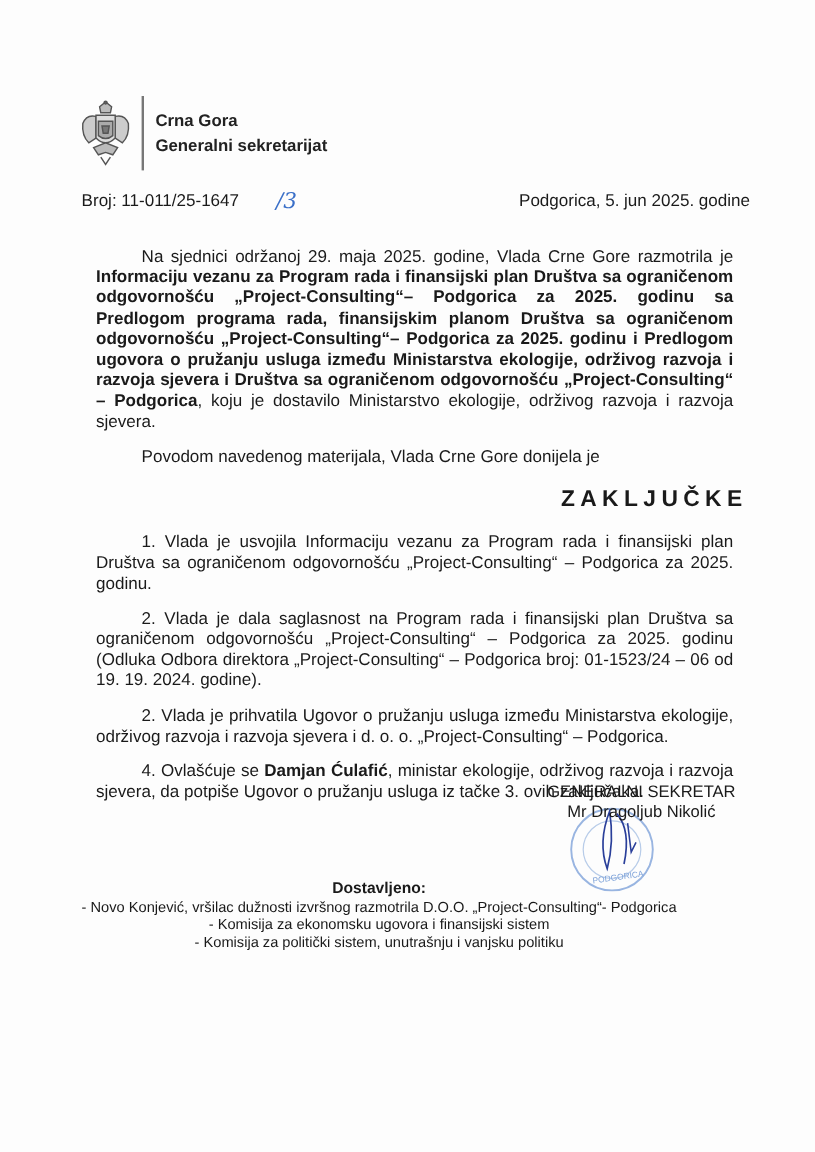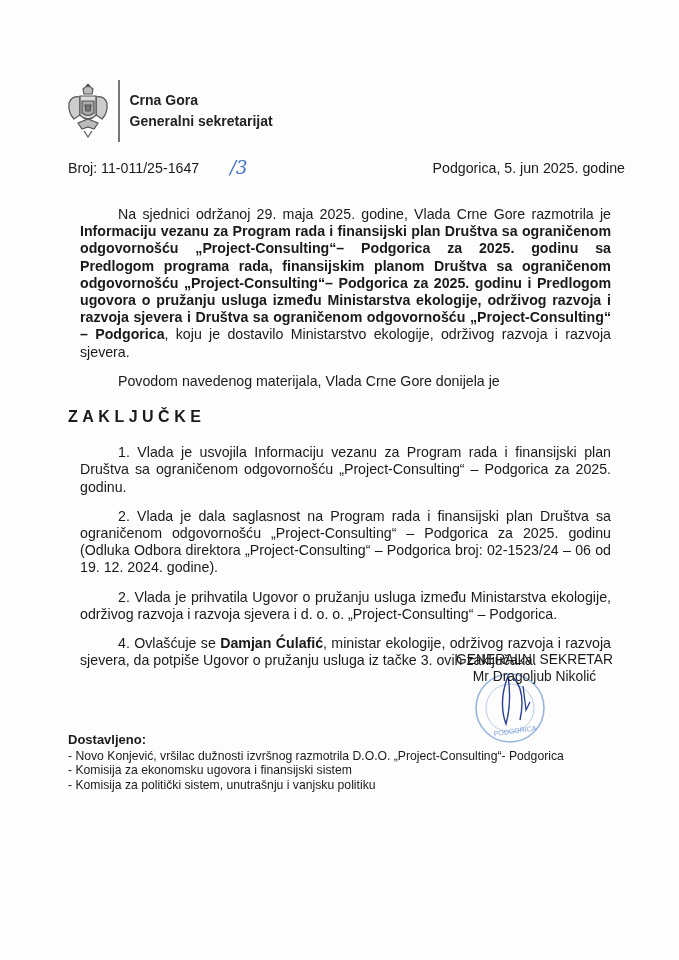--- a/index.html
+++ b/index.html
@@ -14,25 +14,25 @@
     .org-lines { display: flex; flex-direction: column; gap: 2px; }
     .org-line { font-size: 14px; font-weight: bold; line-height: 19px; color: #222; }
     .refrow { position: absolute; left: 68px; top: 160px; right: 54px; font-size: 14.2px; }
     .ref-num { position: absolute; left: 0; top: 0; }
     .ref-hand { position: absolute; left: 162px; top: -3px; font-family: "DejaVu Serif", serif; color: #3a6fc8; font-size: 18px; font-style: italic; }
     .place-date { position: absolute; right: 0; top: 0; }
     .body { position: absolute; left: 68px; top: 194px; width: 555px; font-size: 14.2px; line-height: 17.2px; }
     .para { text-align: justify; margin: 12px; }
     .indent { text-indent: 38px; }
     .b { font-weight: bold; }
-    .title { text-align: left; font-weight: bold; letter-spacing: 4.5px; font-size: 16px; margin: 18px 0 19px 0; }
+    .title { text-align: right; font-weight: bold; letter-spacing: 4.5px; font-size: 19px; margin: 18px 0 19px 0; }
     .concl { margin: 12px; text-align: justify; text-indent: 38px; }
     .sig { position: absolute; left: 432px; top: 651px; width: 205px; text-align: center; font-weight: normal; font-size: 13.8px; line-height: 17px; }
     .stamp { position: absolute; left: 468px; top: 672px; width: 84px; height: 72px; }
-    .distrib { position: absolute; left: 68px; top: 733px; font-size: 12.2px; line-height: 14.5px; }
+    .distrib { position: absolute; left: 68px; top: 733px; font-size: 12.2px; line-height: 14.5px; text-align: center; }
     .distrib-title { font-weight: bold; font-size: 13px; margin-bottom: 1px; }
   </style>
 </head>
 <body>
 
 <div class="page">
 
   <div class="header">
     <svg class="crest" viewBox="0 0 44 56">
       <g fill="none" stroke="#555" stroke-width="1.2">
@@ -60,21 +60,21 @@
     <span class="place-date">Podgorica, 5. jun 2025. godine</span>
   </div>
 
   <div class="body">
     <p class="para indent"><span>Na sjednici održanoj 29. maja 2025. godine, Vlada Crne Gore razmotrila je </span><span class="b">Informaciju vezanu za Program rada i finansijski plan Društva sa ograničenom odgovornošću „Project-Consulting“– Podgorica za 2025. godinu sa Predlogom programa rada, finansijskim planom Društva sa ograničenom odgovornošću „Project-Consulting“– Podgorica za 2025. godinu i Predlogom ugovora o pružanju usluga između Ministarstva ekologije, održivog razvoja i razvoja sjevera i Društva sa ograničenom odgovornošću „Project-Consulting“ – Podgorica</span><span>, koju je dostavilo Ministarstvo ekologije, održivog razvoja i razvoja sjevera.</span></p>
     <p class="para indent">Povodom navedenog materijala, Vlada Crne Gore donijela je</p>
 
     <div class="title">ZAKLJUČKE</div>
 
     <p class="concl">1. Vlada je usvojila Informaciju vezanu za Program rada i finansijski plan Društva sa ograničenom odgovornošću „Project-Consulting“ – Podgorica za 2025. godinu.</p>
-    <p class="concl">2. Vlada je dala saglasnost na Program rada i finansijski plan Društva sa ograničenom odgovornošću „Project-Consulting“ – Podgorica za 2025. godinu (Odluka Odbora direktora „Project-Consulting“ – Podgorica broj: 02-1523/24 – 06 od 19. 12. 2024. godine).</p>
+    <p class="concl">2. Vlada je dala saglasnost na Program rada i finansijski plan Društva sa ograničenom odgovornošću „Project-Consulting“ – Podgorica za 2025. godinu (Odluka Odbora direktora „Project-Consulting“ – Podgorica broj: 01-1523/24 – 06 od 19. 19. 2024. godine).</p>
     <p class="concl">2. Vlada je prihvatila Ugovor o pružanju usluga između Ministarstva ekologije, održivog razvoja i razvoja sjevera i d. o. o. „Project-Consulting“ – Podgorica.</p>
     <p class="concl"><span>4. Ovlašćuje se </span><span class="b">Damjan Ćulafić</span><span>, ministar ekologije, održivog razvoja i razvoja sjevera, da potpiše Ugovor o pružanju usluga iz tačke 3. ovih zaključaka.</span></p>
   </div>
 
   <svg class="stamp" viewBox="0 0 84 72">
     <circle cx="42" cy="36" r="34" fill="none" stroke="#7fa3d9" stroke-width="1.6" opacity="0.8"></circle>
     <circle cx="42" cy="36" r="24" fill="none" stroke="#9ab6e0" stroke-width="1" opacity="0.7"></circle>
     <text x="26" y="62" font-size="7" fill="#7fa3d9" font-family="Liberation Sans, sans-serif" transform="rotate(-8 42 62)">PODGORICA</text>
     <path d="M40 4 Q30 30 38 52 Q44 30 40 4 Z M46 6 Q58 20 52 48" fill="none" stroke="#2a3f9a" stroke-width="1.4"></path>
     <path d="M55 14 L58 38 L62 30" fill="none" stroke="#2a3f9a" stroke-width="1.3"></path>

